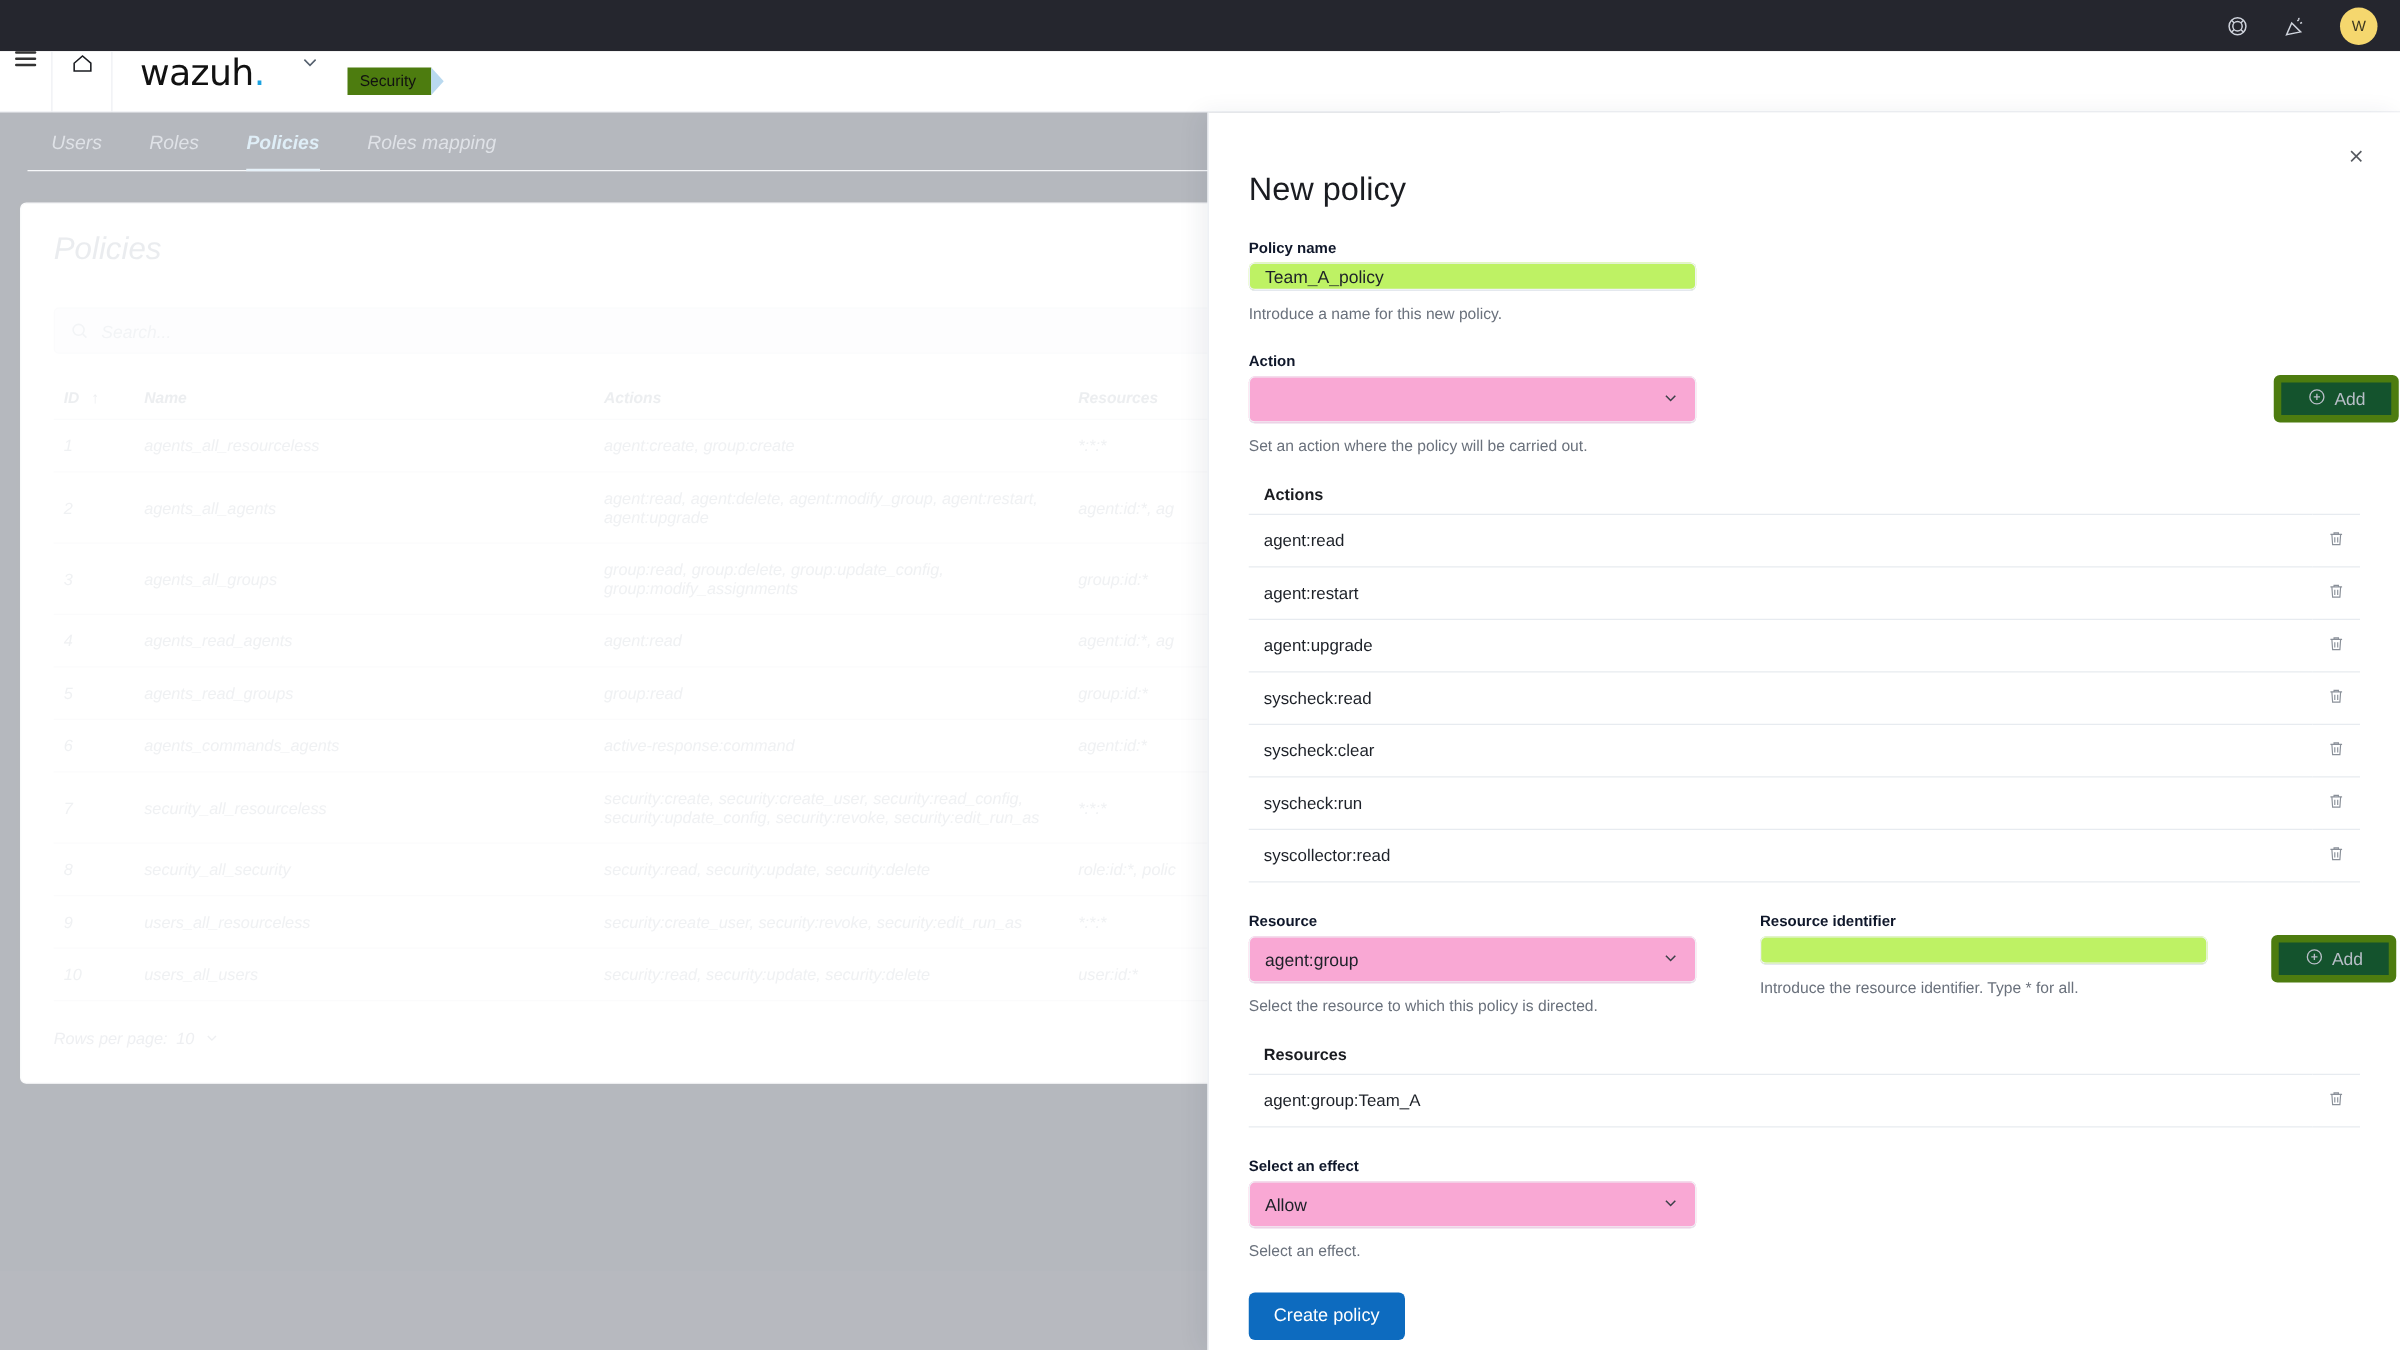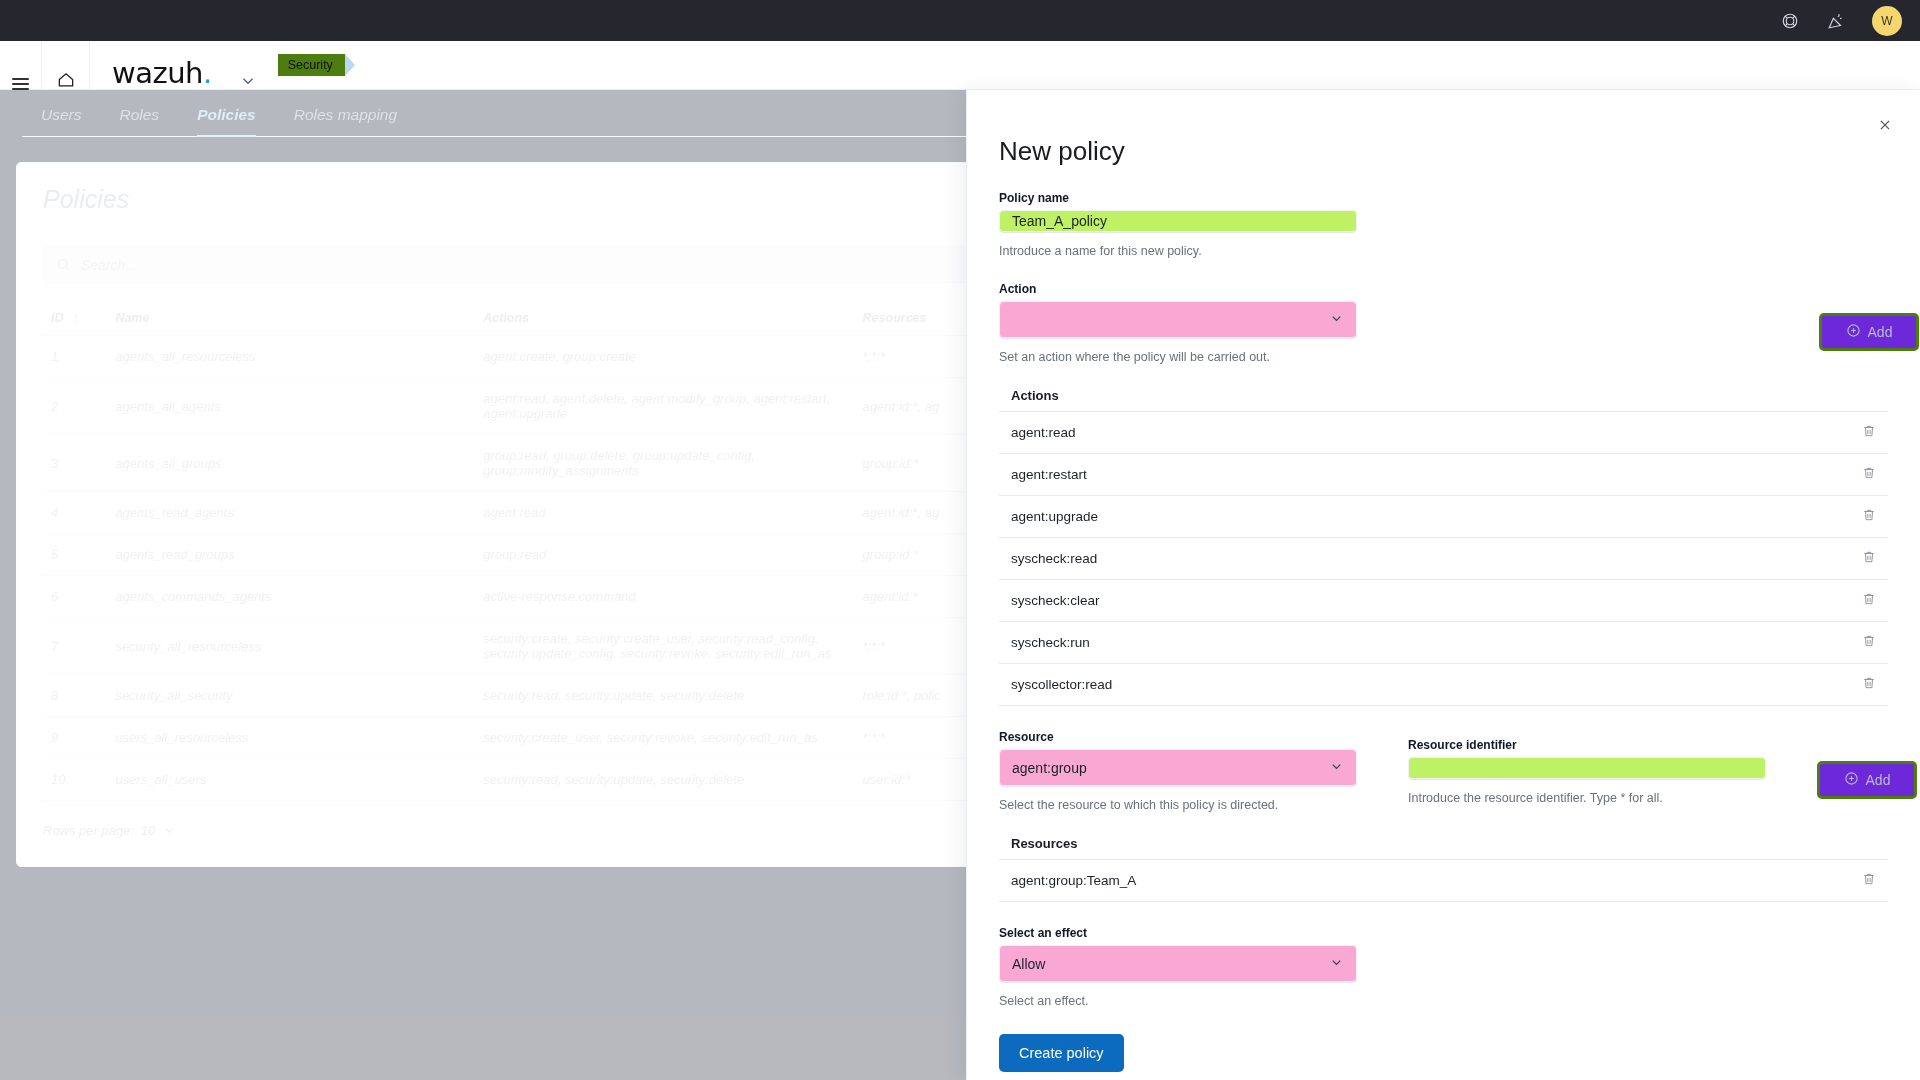--- a/index.html
+++ b/index.html
@@ -32,21 +32,21 @@
 
   
   .navbar {
     position: absolute; top: 41px; left: 0;
     width: 1920px; height: 49px;
     background: #ffffff;
     border-bottom: 1px solid #eef0f3;
     display: flex; align-items: center;
   }
   .nav-cell {
-    height: 49px; display: flex; align-items: flex-end; justify-content: center;
+    height: 49px; display: flex; align-items: flex-start; justify-content: center;
   }
   .nav-burger { width: 42px; border-right: 1px solid #eef0f3; }
   .burger-lines { width: 17px; display: flex; flex-direction: column; gap: 3px; }
   .burger-lines span { display: block; height: 2px; background: #333; border-radius: 1px; }
   .nav-home { width: 48px; border-right: 1px solid #eef0f3; }
   .nav-logo { padding: 0 18px 0 22px; }
   .logo-text {
     font-size: 29px; letter-spacing: -0.5px; color: #111;
     font-weight: 400; font-family: "DejaVu Sans", sans-serif;
   }
@@ -166,27 +166,27 @@
     border-radius: 5px;
     box-shadow: inset 0 0 0 1px #f0f2f6;
     border-bottom: 1px solid #e4e8ee;
     display: flex; align-items: center; justify-content: space-between;
     padding: 0 13px; font-size: 14px; color: #1d2128;
   }
   .chev { color: #3c4149; }
 
   .add-btn {
     width: 100px; height: 38px;
-    border: 3px solid #4d7c0f; border-radius: 5px;
-    background: #6d28d9;
+    border: 6px solid #4d7c0f; border-radius: 5px;
+    background: #14532d;
     display: flex; align-items: center; justify-content: center; gap: 7px;
     font-size: 14px; color: #b8bec7;
   }
 
-  .row-flex { display: flex; align-items: center; }
+  .row-flex { display: flex; align-items: flex-start; }
 
   .list-title { font-size: 13px; font-weight: bold; color: #1a1c21; margin: 24px 0 0 12px; }
   .list-table { width: 100%; border-collapse: collapse; margin-top: 8px; }
   .list-table td {
     font-size: 13.5px; color: #1d2128;
     padding: 11px 12px;
     border-bottom: 1px solid #e7ebf0;
     border-top: 1px solid #e7ebf0;
   }
   .list-table tr:not(:first-child) td { border-top: none; }

